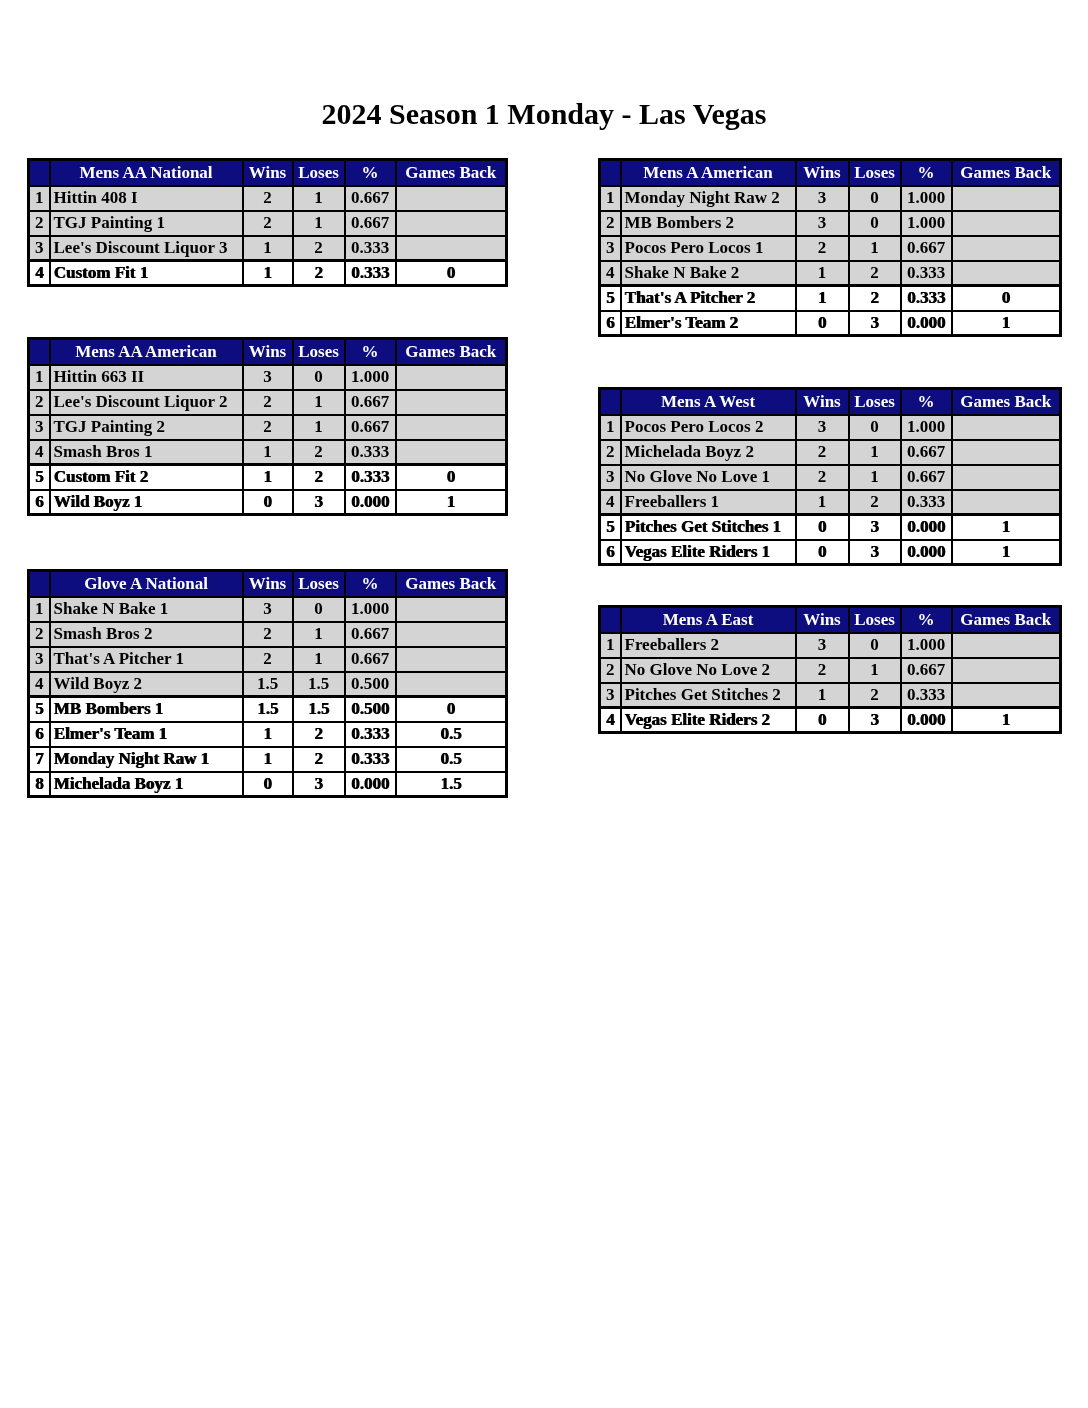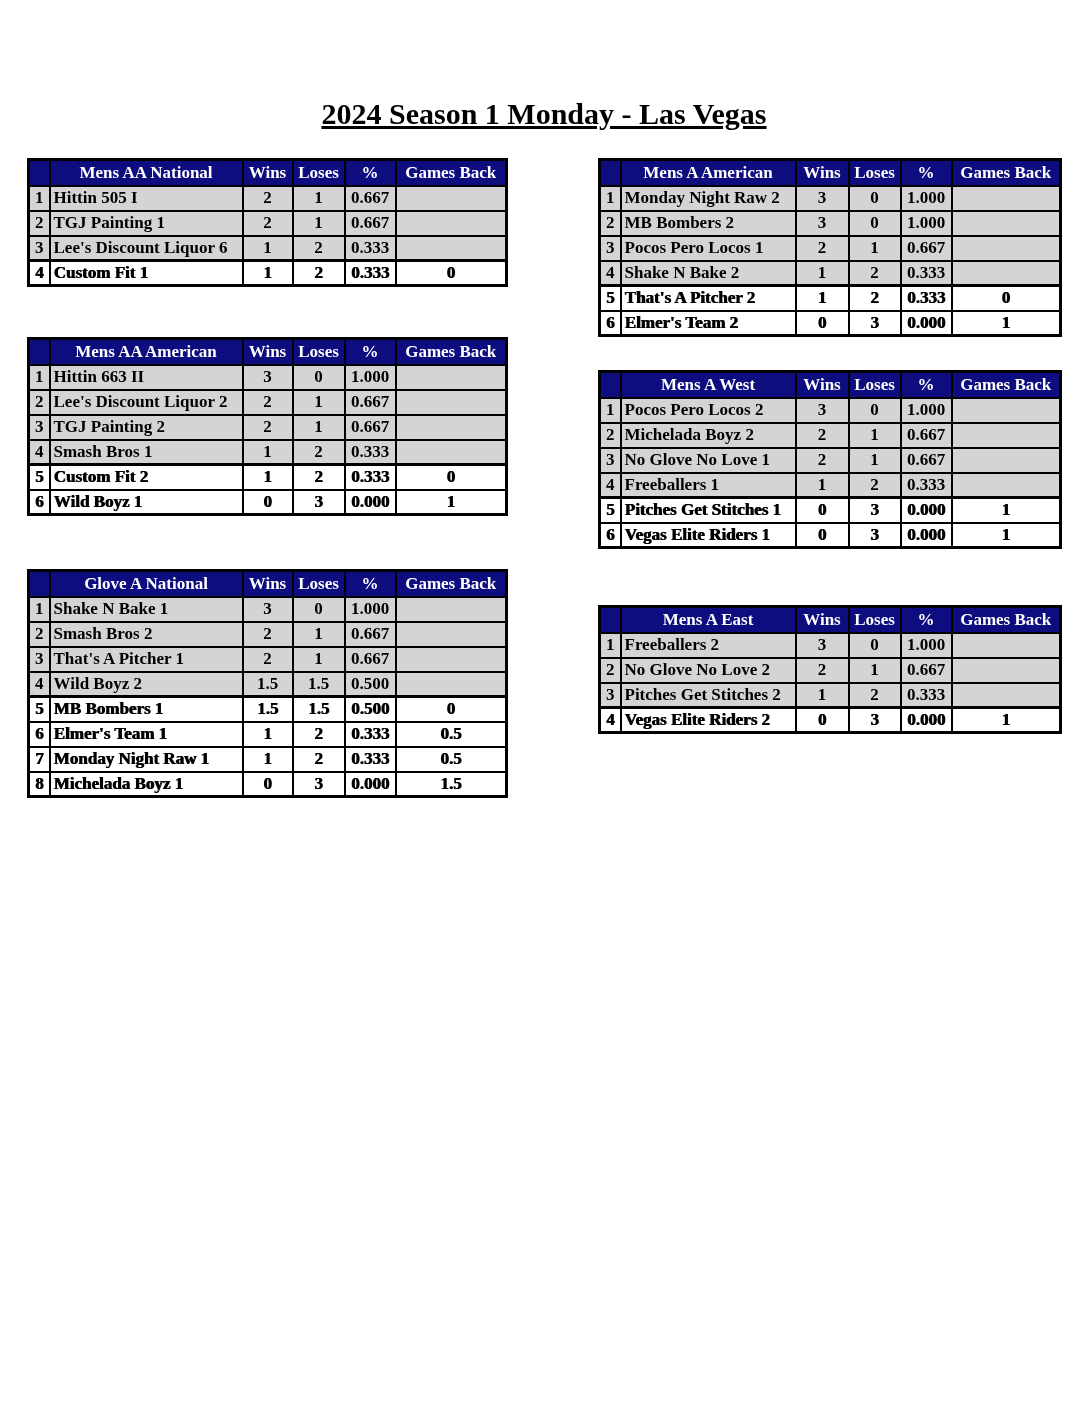--- a/index.html
+++ b/index.html
@@ -20,21 +20,20 @@
     top: 96px;
     left: 0;
     width: 1088px;
     margin: 0;
     text-align: center;
     font-size: 30px;
     line-height: 36px;
     font-weight: bold;
     color: #000000;
     letter-spacing: 0px;
-    text-decoration: underline;
   }
   table.standings {
     position: absolute;
     border-collapse: collapse;
     table-layout: fixed;
     border: 3px solid #000000;
     background: #ffffff;
   }
   table.standings th,
   table.standings td {
@@ -63,21 +62,21 @@
     background: #ffffff;
     text-shadow: 0.8px 0 0 currentColor; 
   }
   tr.row-white.cut-line td { border-top: 3px solid #000000; }
 
   
   #tbl-0 { left: 27px;  top: 158px; }
   #tbl-1 { left: 27px;  top: 337px; }
   #tbl-2 { left: 27px;  top: 569px; }
   #tbl-3 { left: 598px; top: 158px; }
-  #tbl-4 { left: 598px; top: 370px; }
+  #tbl-4 { left: 598px; top: 387px; }
   #tbl-5 { left: 598px; top: 605px; }
 </style>
 </head>
 <body>
 
 <div class="page">
   <h1 class="page-title">2024 Season 1 Monday - Las Vegas</h1>
 
   <table class="standings" id="tbl-0">
       <colgroup>
@@ -94,37 +93,37 @@
           <th>Mens AA National</th>
           <th>Wins</th>
           <th>Loses</th>
           <th>%</th>
           <th>Games Back</th>
         </tr>
       </thead>
       <tbody>
         <tr class="row-gray">
           <td class="rank-cell">1</td>
-          <td class="team-cell">Hittin 505 I</td>
+          <td class="team-cell">Hittin 408 I</td>
           <td class="num-cell wins-cell">2</td>
           <td class="num-cell loses-cell">1</td>
           <td class="num-cell pct-cell">0.667</td>
           <td class="num-cell games-back-cell"></td>
         </tr>
         <tr class="row-gray">
           <td class="rank-cell">2</td>
           <td class="team-cell">TGJ Painting 1</td>
           <td class="num-cell wins-cell">2</td>
           <td class="num-cell loses-cell">1</td>
           <td class="num-cell pct-cell">0.667</td>
           <td class="num-cell games-back-cell"></td>
         </tr>
         <tr class="row-gray">
           <td class="rank-cell">3</td>
-          <td class="team-cell">Lee's Discount Liquor 6</td>
+          <td class="team-cell">Lee's Discount Liquor 3</td>
           <td class="num-cell wins-cell">1</td>
           <td class="num-cell loses-cell">2</td>
           <td class="num-cell pct-cell">0.333</td>
           <td class="num-cell games-back-cell"></td>
         </tr>
         <tr class="row-white cut-line">
           <td class="rank-cell">4</td>
           <td class="team-cell">Custom Fit 1</td>
           <td class="num-cell wins-cell">1</td>
           <td class="num-cell loses-cell">2</td>

